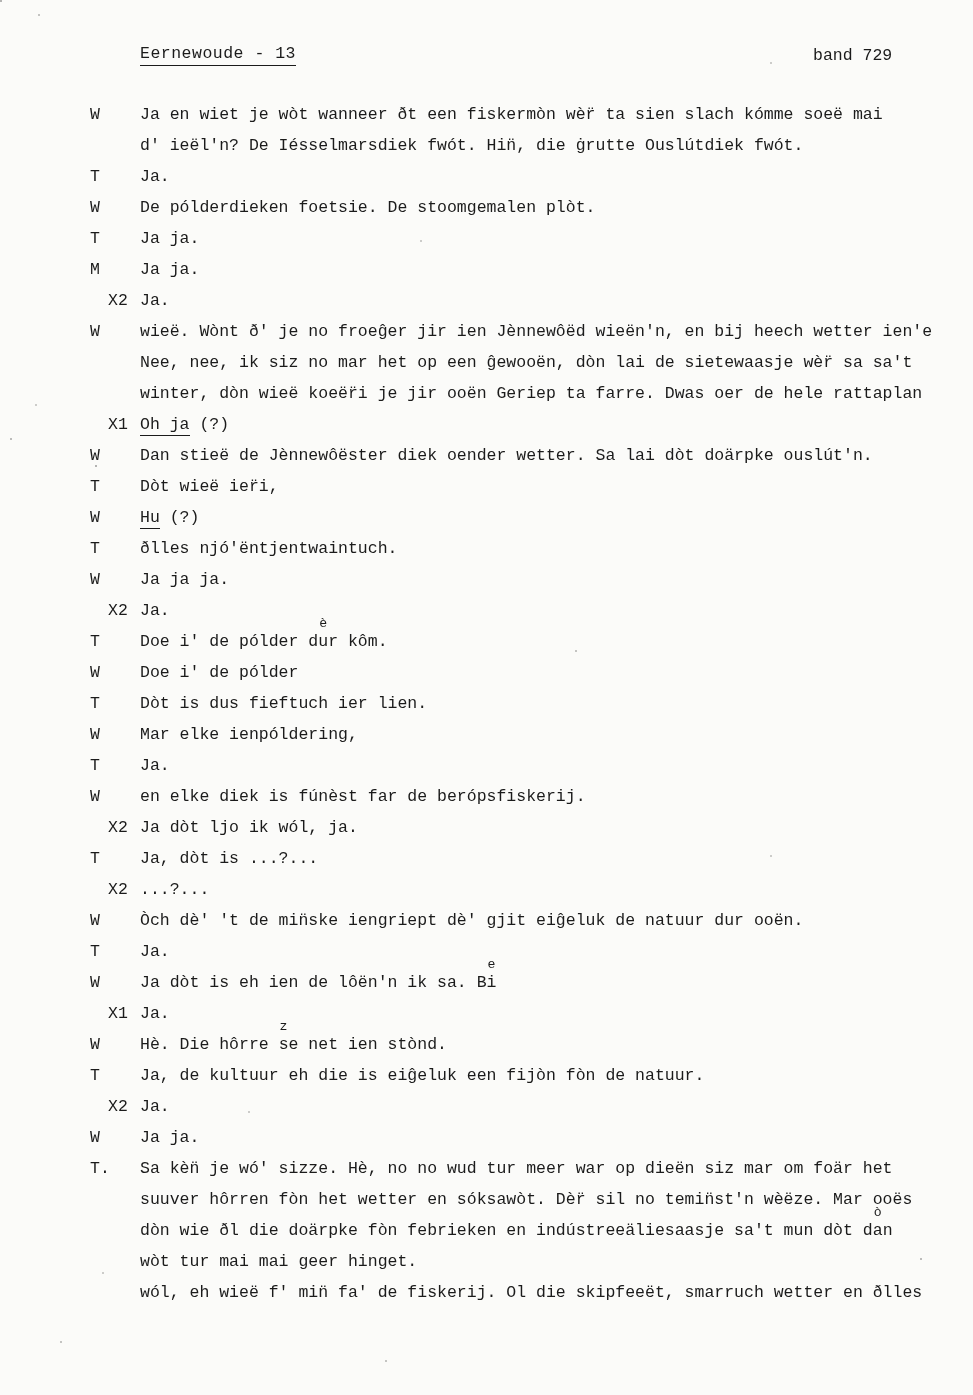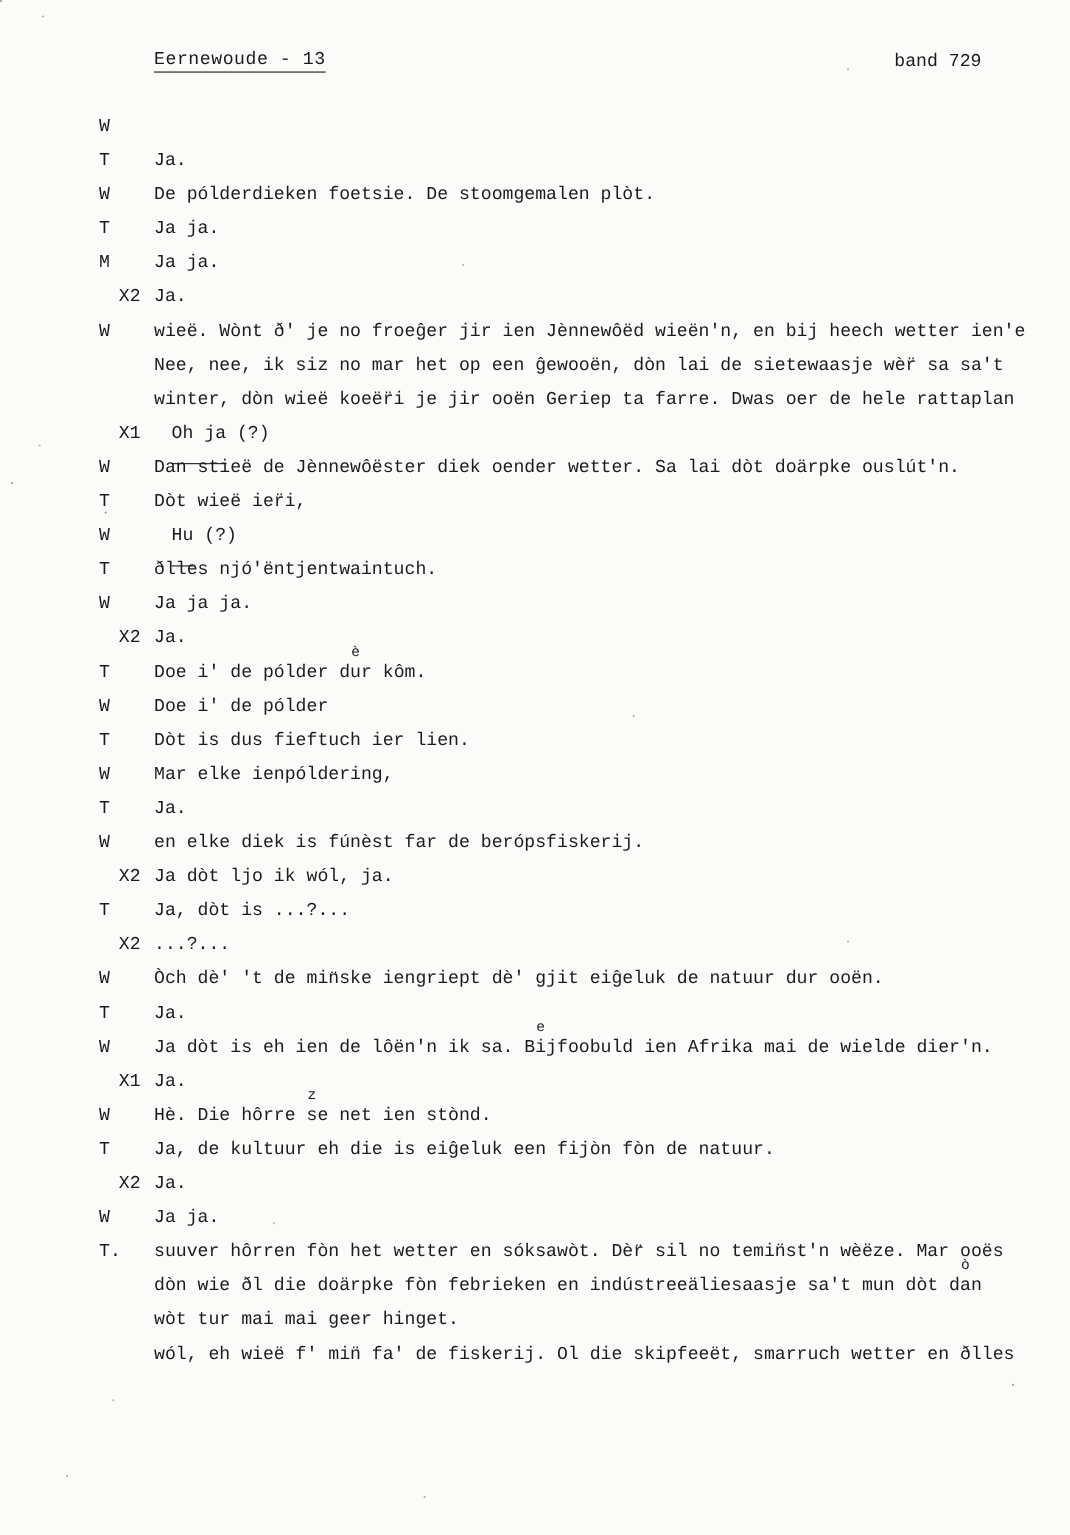--- a/index.html
+++ b/index.html
@@ -20,21 +20,21 @@
     letter-spacing:.5px;white-space:pre;
   }
   .band{position:absolute;left:813px;top:2px;white-space:pre;}
   
   .dialogue{position:absolute;top:99px;left:90px;right:15px;font-size:16.5px;}
   .turn{display:flex;align-items:flex-start;}
   .speaker{flex:0 0 50px;white-space:pre;line-height:31px;}
   .speaker.xlab{padding-left:18px;box-sizing:border-box;}
   .speech{flex:1 1 auto;}
   .line{white-space:pre;line-height:31px;}
-  .ul{border-bottom:1.6px solid #1b1b1b;padding-bottom:18px;margin-left:16px;}
+  .ul{border-bottom:1.6px solid #1b1b1b;padding-bottom:1px;}
   .over{position:relative;display:inline-block;}
   .over .above{
     position:absolute;left:10%;top:-0.68em;
     font-size:0.8em;line-height:1;
   }
   
   .specks{
     position:absolute;top:0;left:0;width:2px;height:2px;border-radius:50%;
     background:rgba(40,40,40,.45);
     box-shadow:
@@ -61,20 +61,22 @@
 
   <div class="header">
     <span class="title">Eernewoude - 13</span>
     <span class="band">band 729</span>
   </div>
 
   <div class="dialogue">
       <div class="turn">
         <span class="speaker">W</span>
         <div class="speech">
+          <div class="line"><span>Ja en wiet je wòt wanneer ðt een fiskermòn wèr̈ ta sien slach kómme soeë mai</span></div>
+          <div class="line"><span>d' ieël'n? De Iésselmarsdiek fwót. Hin̈, die ġrutte Ouslútdiek fwót.</span></div>
         </div>
       </div>
       <div class="turn">
         <span class="speaker">T</span>
         <div class="speech">
           <div class="line"><span>Ja.</span></div>
         </div>
       </div>
       <div class="turn">
         <span class="speaker">W</span>
@@ -212,21 +214,21 @@
       </div>
       <div class="turn">
         <span class="speaker">T</span>
         <div class="speech">
           <div class="line"><span>Ja.</span></div>
         </div>
       </div>
       <div class="turn">
         <span class="speaker">W</span>
         <div class="speech">
-          <div class="line"><span>Ja dòt is eh ien de lôën'n ik sa. B</span><span class="over"><span class="base">i</span><span class="above">e</span></span><span>jfoobuld ien Afrika mai de wielde dier'n.</span></div>
+          <div class="line"><span>Ja dòt is eh ien de lôën'n ik sa. B</span><span class="over"><span class="base">i</span><span class="above">e</span></span></div>
         </div>
       </div>
       <div class="turn">
         <span class="speaker xlab">X1</span>
         <div class="speech">
           <div class="line"><span>Ja.</span></div>
         </div>
       </div>
       <div class="turn">
         <span class="speaker">W</span>
@@ -248,20 +250,21 @@
       </div>
       <div class="turn">
         <span class="speaker">W</span>
         <div class="speech">
           <div class="line"><span>Ja ja.</span></div>
         </div>
       </div>
       <div class="turn">
         <span class="speaker">T.</span>
         <div class="speech">
+          <div class="line"><span>Sa kèn̈ je wó' sizze. Hè, no no wud tur meer war op dieën siz mar om foär het</span></div>
           <div class="line"><span>suuver hôrren fòn het wetter en sóksawòt. Dèr̈ sil no temin̈st'n wèëze. Mar ooës</span></div>
           <div class="line"><span>dòn wie ðl die doärpke fòn febrieken en indústreeäliesaasje sa't mun dòt d</span><span class="over"><span class="base">a</span><span class="above">ò</span></span><span>n</span></div>
           <div class="line"><span>wòt tur mai mai geer hinget.</span></div>
           <div class="line"><span>wól, eh wieë f' min̈ fa' de fiskerij. Ol die skipfeeët, smarruch wetter en ðlles</span></div>
         </div>
       </div>
     </div>
 </div>
 
 </body></html>

